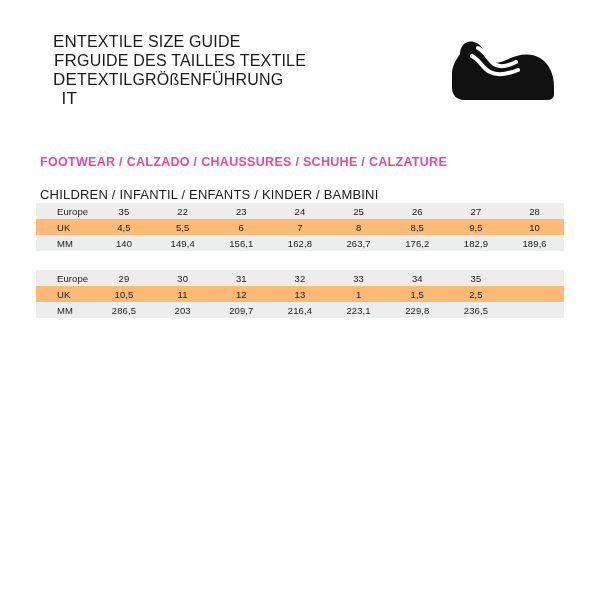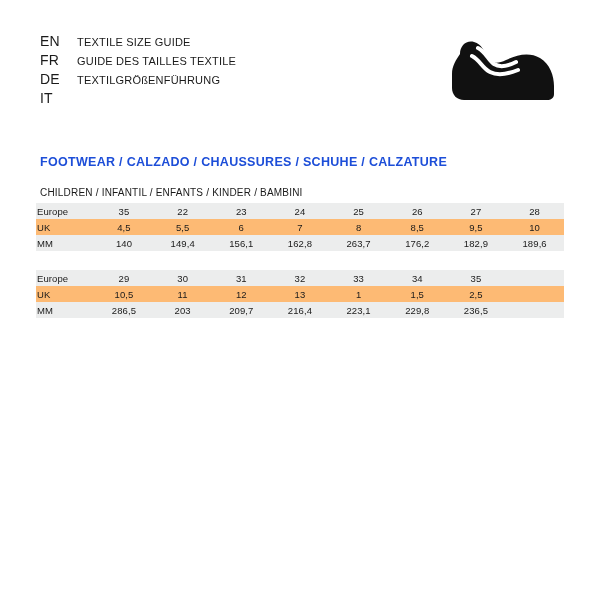--- a/index.html
+++ b/index.html
@@ -30,26 +30,27 @@
   }
   .lang-row {
     display: flex;
     align-items: baseline;
     height: 19px;
     line-height: 19px;
   }
   .lang-code {
     width: 37px;
     flex: 0 0 37px;
-    font-size: 14px;
+    font-size: 17px;
     letter-spacing: 0.2px;
     color: #1a1a1a;
+    text-align: right;
   }
   .lang-text {
-    font-size: 11px;
+    font-size: 16px;
     letter-spacing: 0.2px;
     color: #1a1a1a;
     white-space: nowrap;
   }
 
   
   .shoe-icon {
     position: absolute;
     right: 42px;
     top: 34px;
@@ -63,29 +64,29 @@
   }
 
   
   .section-title {
     position: absolute;
     left: 40px;
     top: 155px;
     font-size: 12.5px;
     font-weight: bold;
     letter-spacing: 0.3px;
-    color: #1d4ed8;
+    color: #ec4899;
     white-space: nowrap;
   }
 
   .subsection-title {
     position: absolute;
     left: 40px;
     top: 187px;
-    font-size: 10px;
+    font-size: 13px;
     letter-spacing: 0.2px;
     color: #1a1a1a;
     white-space: nowrap;
   }
 
   
   .size-table {
     position: absolute;
     left: 36px;
     width: 528px;
@@ -99,21 +100,21 @@
   .size-table td {
     font-size: 9.5px;
     color: #1a1a1a;
     padding: 0;
     text-align: center;
     vertical-align: middle;
     letter-spacing: 0.1px;
   }
   .size-table td.label {
     text-align: left;
-    padding-left: 1px;
+    padding-left: 21px;
   }
   .row-shaded td { background: #eceded; }
   .row-plain td { background: #fdba74; }
 </style>
 </head>
 <body>
 
 <div class="page">
 
   <div class="lang-block">

